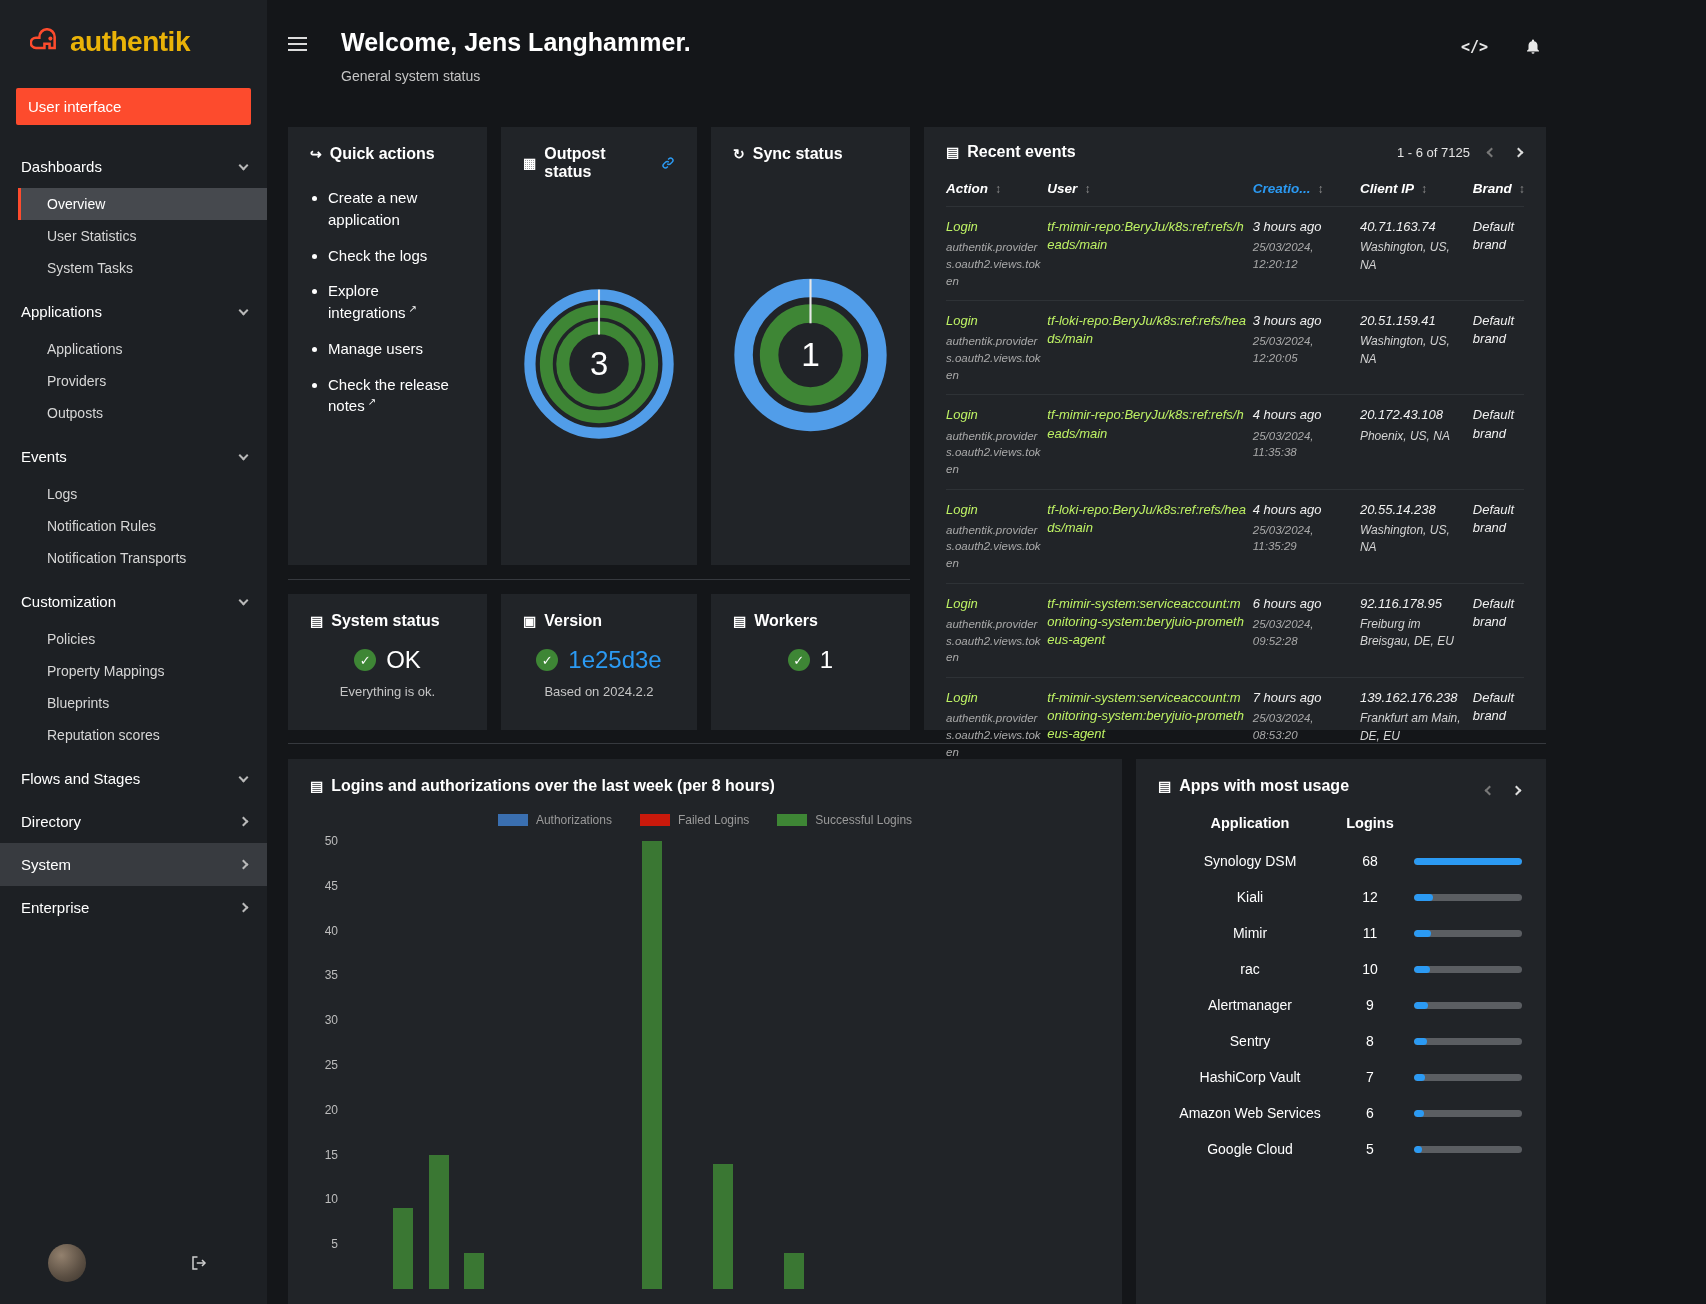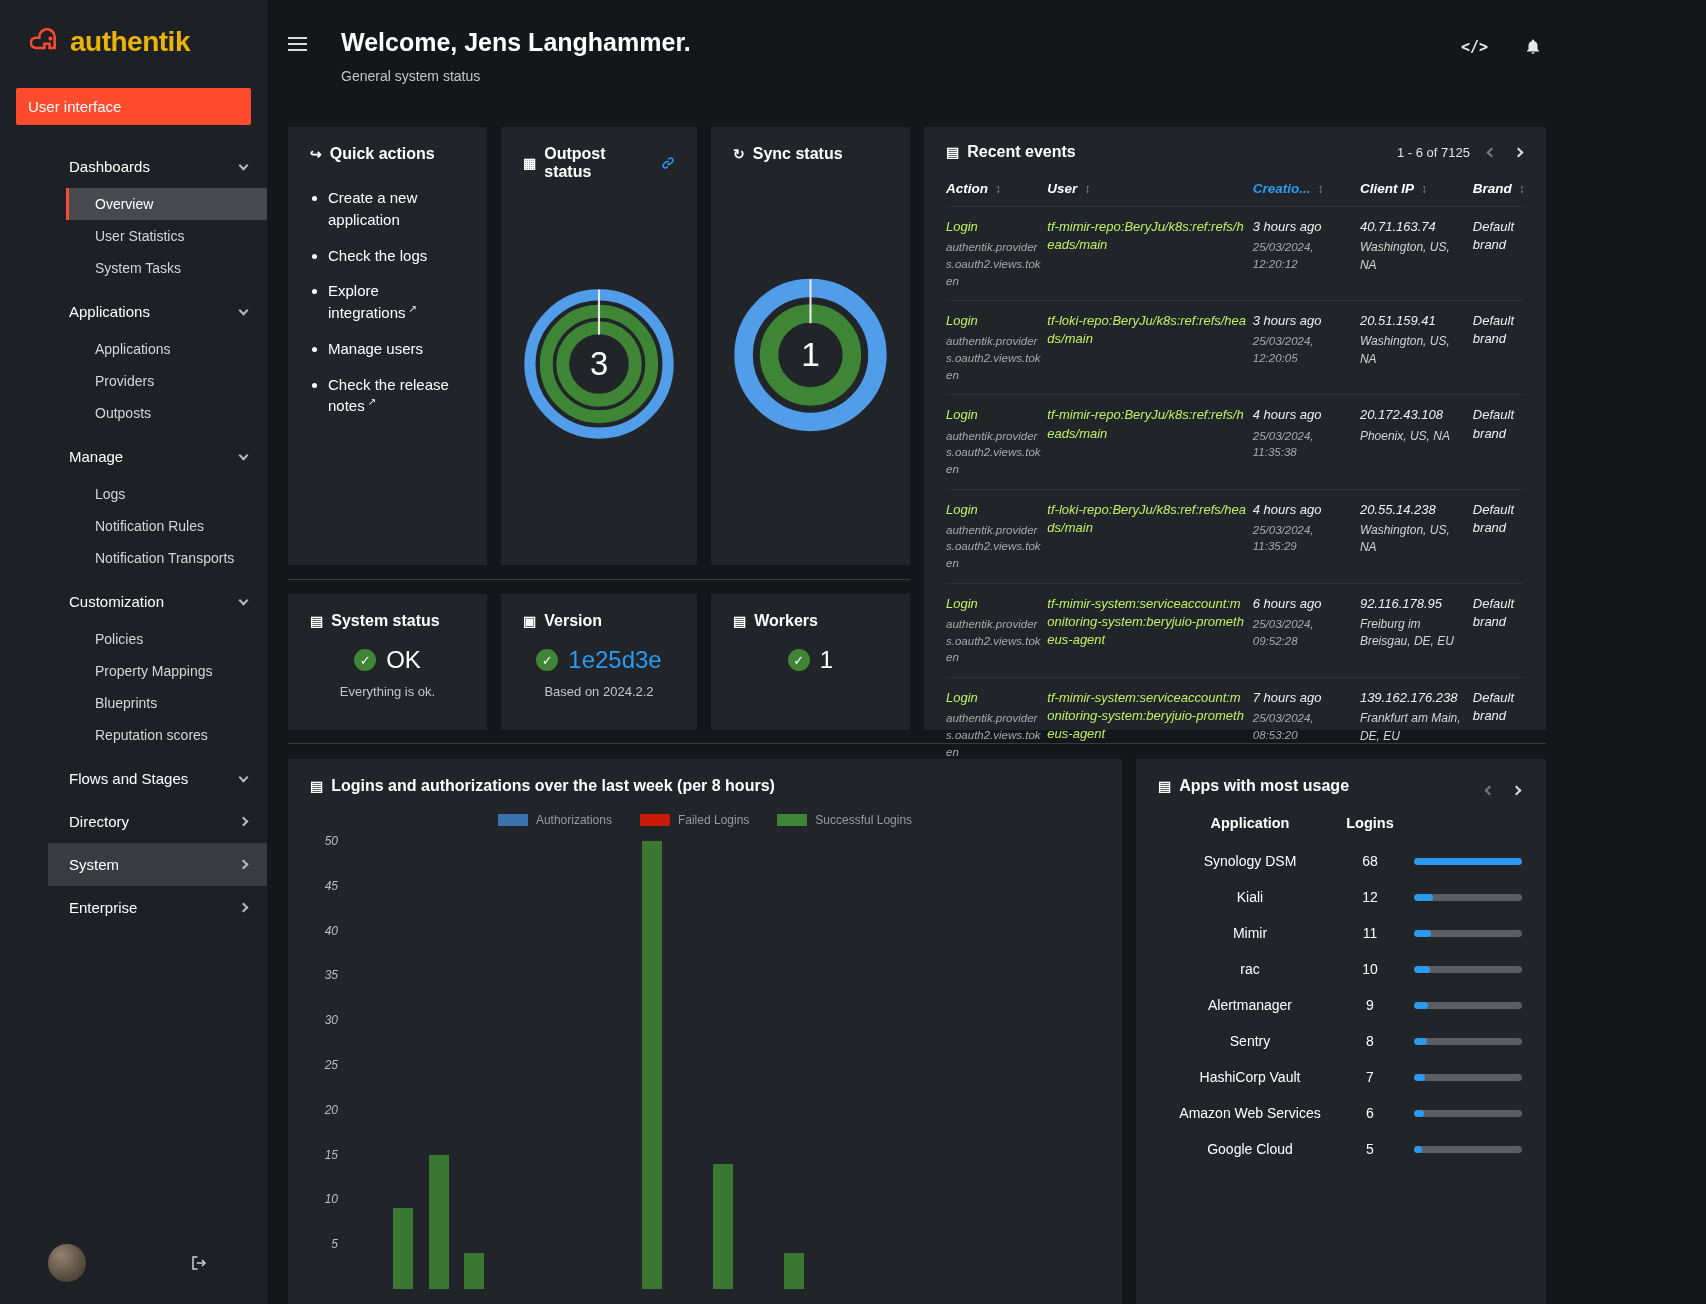--- a/index.html
+++ b/index.html
@@ -7,21 +7,21 @@
     font-family:"Liberation Sans", sans-serif; color:#ffffff; }
   a { text-decoration:none; }
 
   
   .sidebar { position:fixed; top:0; left:0; bottom:0; width:267px; background:#1d2024;
     display:flex; flex-direction:column; z-index:5; }
   .logo { display:flex; align-items:center; gap:6px; padding:26px 24px 18px 30px; cursor:pointer; }
   .logo-word { color:#eab308; font-size:28px; font-weight:bold; letter-spacing:-0.5px; }
   .ui-btn { margin:12px 16px 10px; background:#fd4b2d; color:#fff; font-size:15px;
     padding:10px 12px; border-radius:2px; cursor:pointer; }
-  .nav { flex:1 1 auto; overflow:hidden; padding-top:10px;padding-left:48px; }
+  .nav { flex:1 1 auto; overflow:hidden; padding-top:10px; }
   .nav-head { display:flex; justify-content:space-between; align-items:center;
     padding:13px 20px 13px 21px; font-size:15px; color:#fff; cursor:pointer; }
   .nav-head.highlighted { background:#383b40; }
   .chev, .c-chev { display:inline-block; width:7px; height:7px;
     border-right:2px solid #b9b9b9; border-bottom:2px solid #b9b9b9; }
   .chev.down { transform:rotate(45deg); margin-top:-3px; }
   .chev.right { transform:rotate(-45deg); }
   .nav-sub { margin:0 0 6px 18px; }
   .nav-item { padding:8px 10px 8px 26px; font-size:14px; color:#d6d6d6; cursor:pointer;
     border-left:3px solid transparent; }
@@ -95,21 +95,21 @@
   
   .bottom { display:flex; gap:14px; }
   .chart-card { width:834px; height:548px; display:flex; flex-direction:column; }
   .apps-card { width:410px; height:548px; }
 
   .legend { display:flex; justify-content:center; gap:28px; margin-top:18px; }
   .legend-item { display:flex; align-items:center; gap:8px; font-size:12px; color:#9a9a9a; }
   .swatch { width:30px; height:12px; display:inline-block; }
   .plot { position:relative; margin-top:14px; flex:1; }
   .ytick { position:absolute; right:auto; left:0; width:28px; text-align:right;
-    transform:translateY(-50%); font-size:12px; color:#bdbdbd;font-style:italic; }
+    transform:translateY(-50%); font-size:12px; color:#bdbdbd; }
   .bars { position:absolute; left:40px; right:4px; top:0; bottom:0; display:flex; align-items:flex-end; }
   .bar-cell { flex:1; display:flex; align-items:flex-end; justify-content:center; gap:1px; height:100%; }
   .bar { width:20px; opacity:0.85; }
 
   .apps-table { margin-top:20px; }
   .apps-head, .apps-row { display:grid; grid-template-columns:184px 56px 1fr; align-items:center; }
   .apps-head { font-weight:bold; font-size:14.5px; margin-bottom:12px; }
   .apps-head div { text-align:center; }
   .apps-row { min-height:36px; }
   .apps-name { text-align:center; font-size:14px; line-height:1.35; padding:2px 0; }
@@ -150,21 +150,21 @@
           <span class="chev down"></span>
         </div>
         <div class="nav-sub">
           <div class="nav-item">Applications</div>
           <div class="nav-item">Providers</div>
           <div class="nav-item">Outposts</div>
         </div>
       </div>
       <div class="nav-section">
         <div class="nav-head">
-          <span>Manage</span>
+          <span>Events</span>
           <span class="chev down"></span>
         </div>
         <div class="nav-sub">
           <div class="nav-item">Logs</div>
           <div class="nav-item">Notification Rules</div>
           <div class="nav-item">Notification Transports</div>
         </div>
       </div>
       <div class="nav-section">
         <div class="nav-head">

